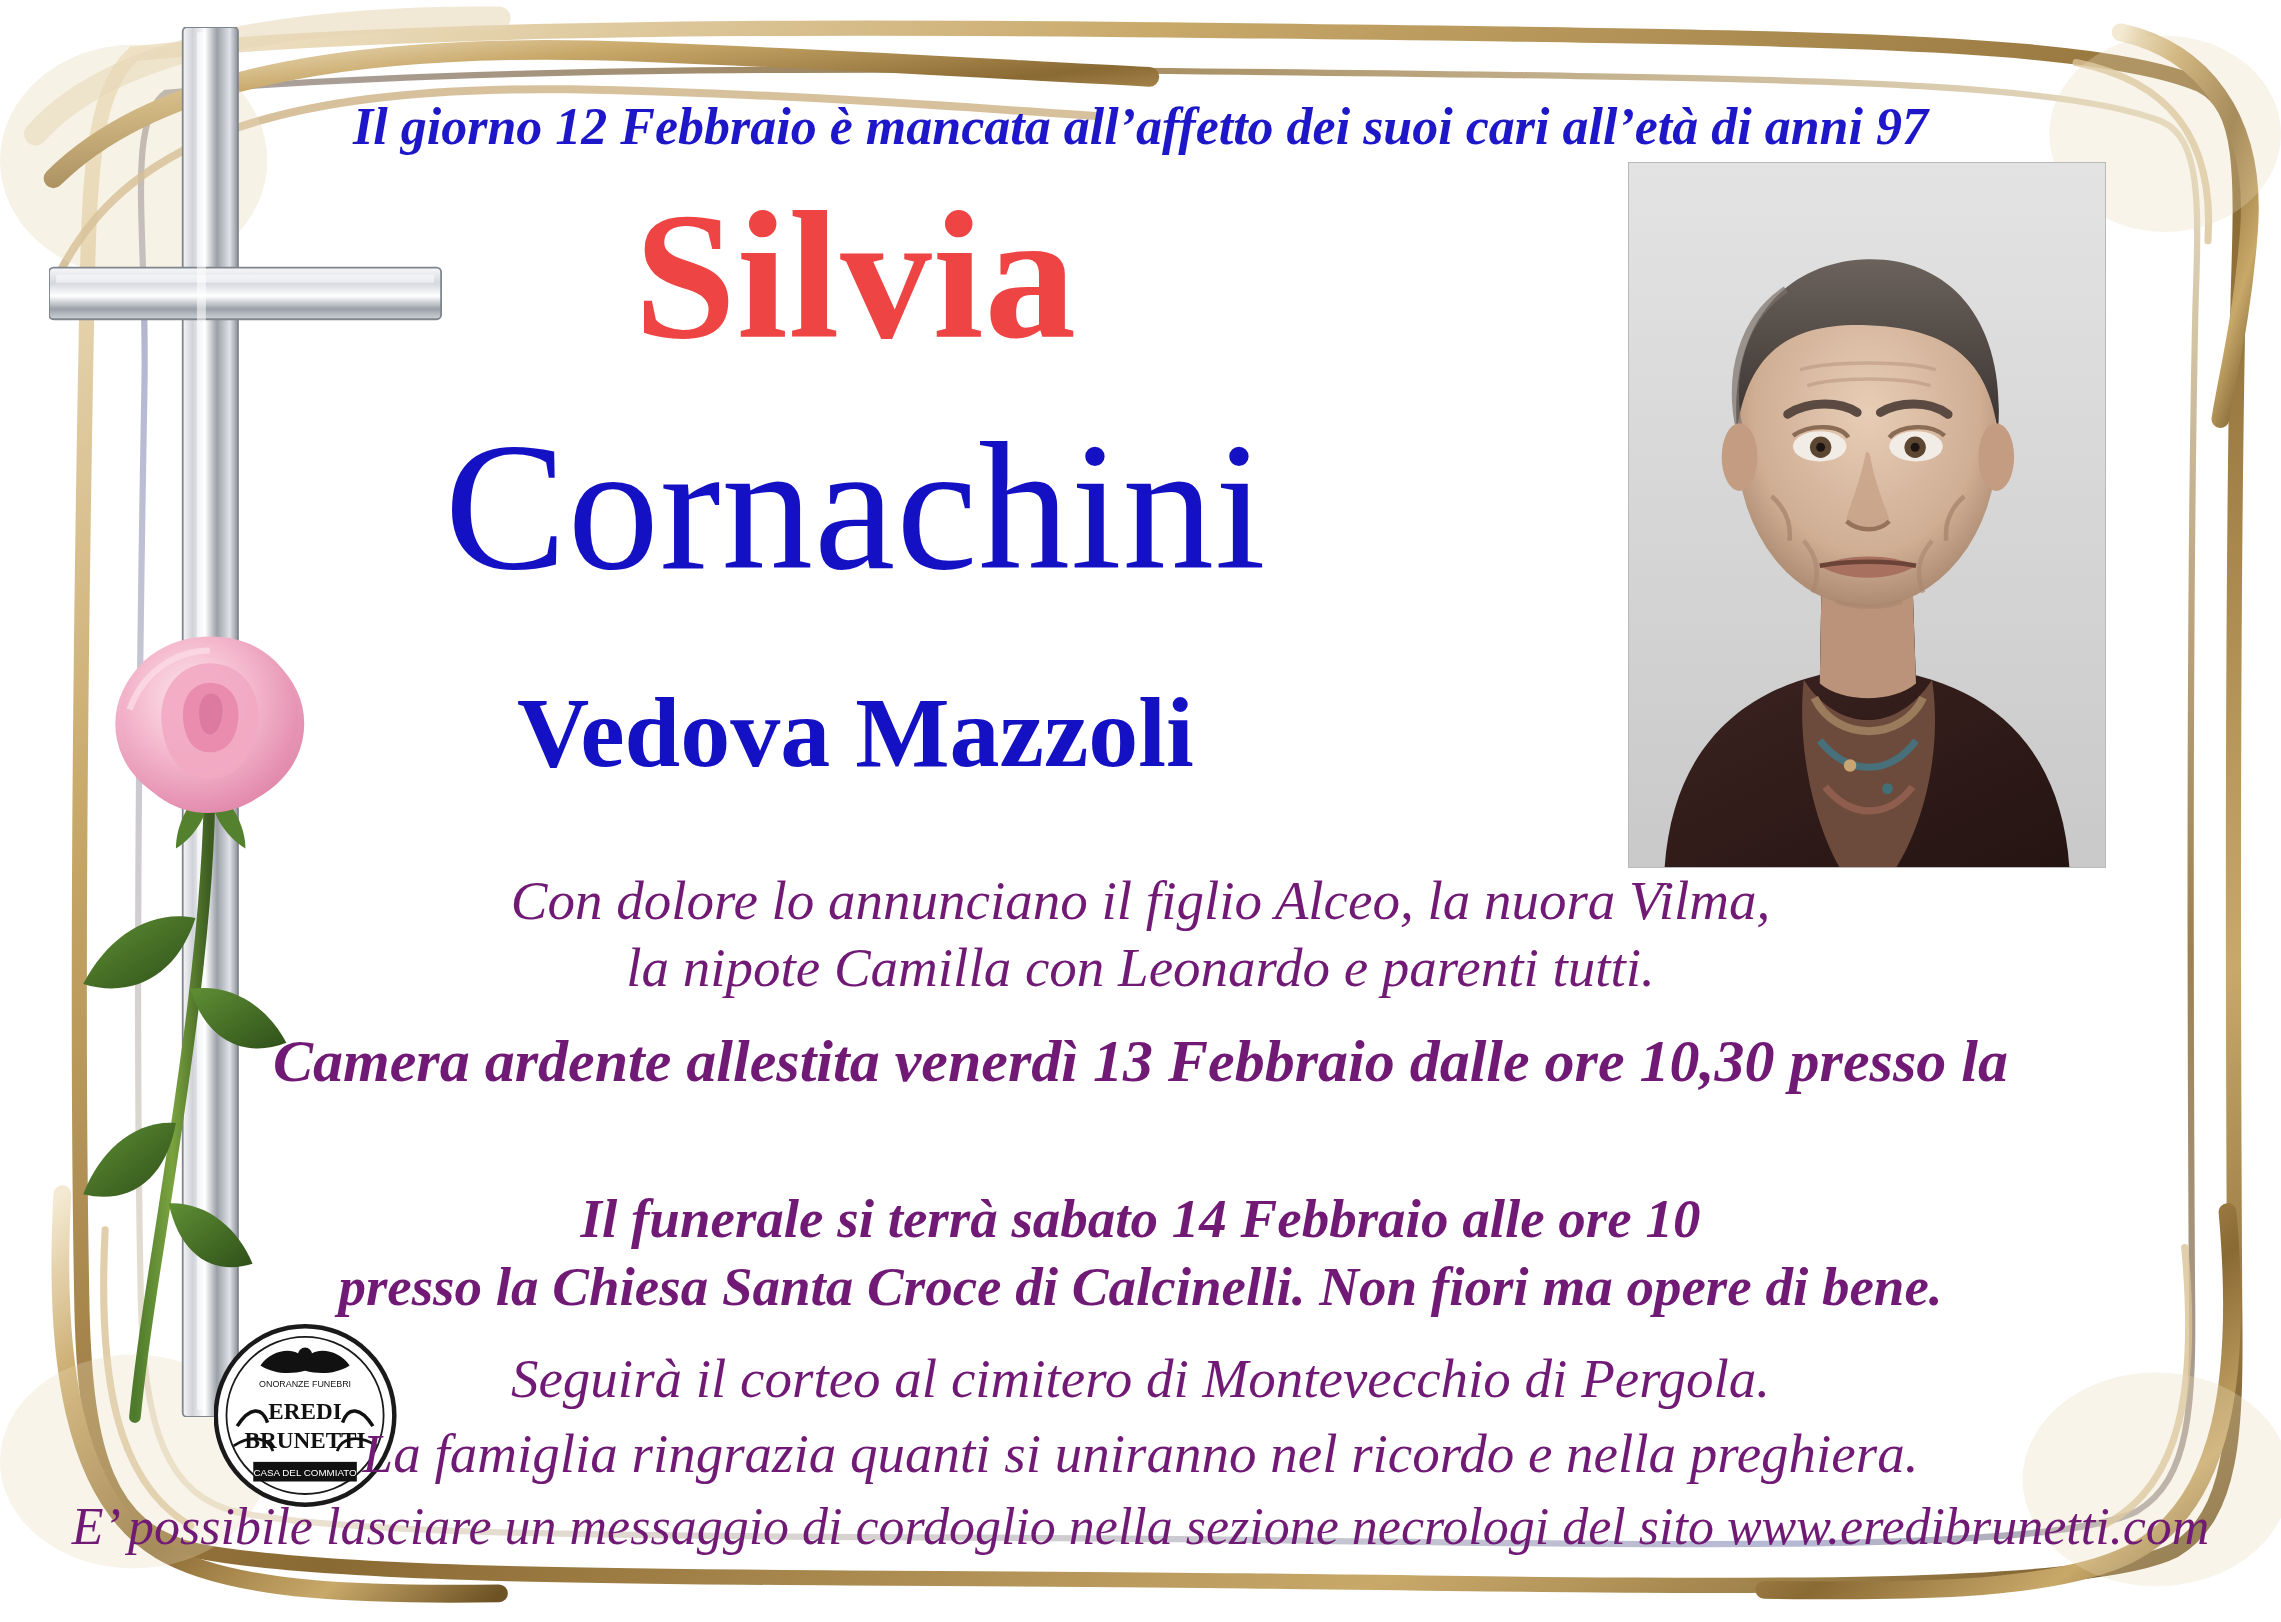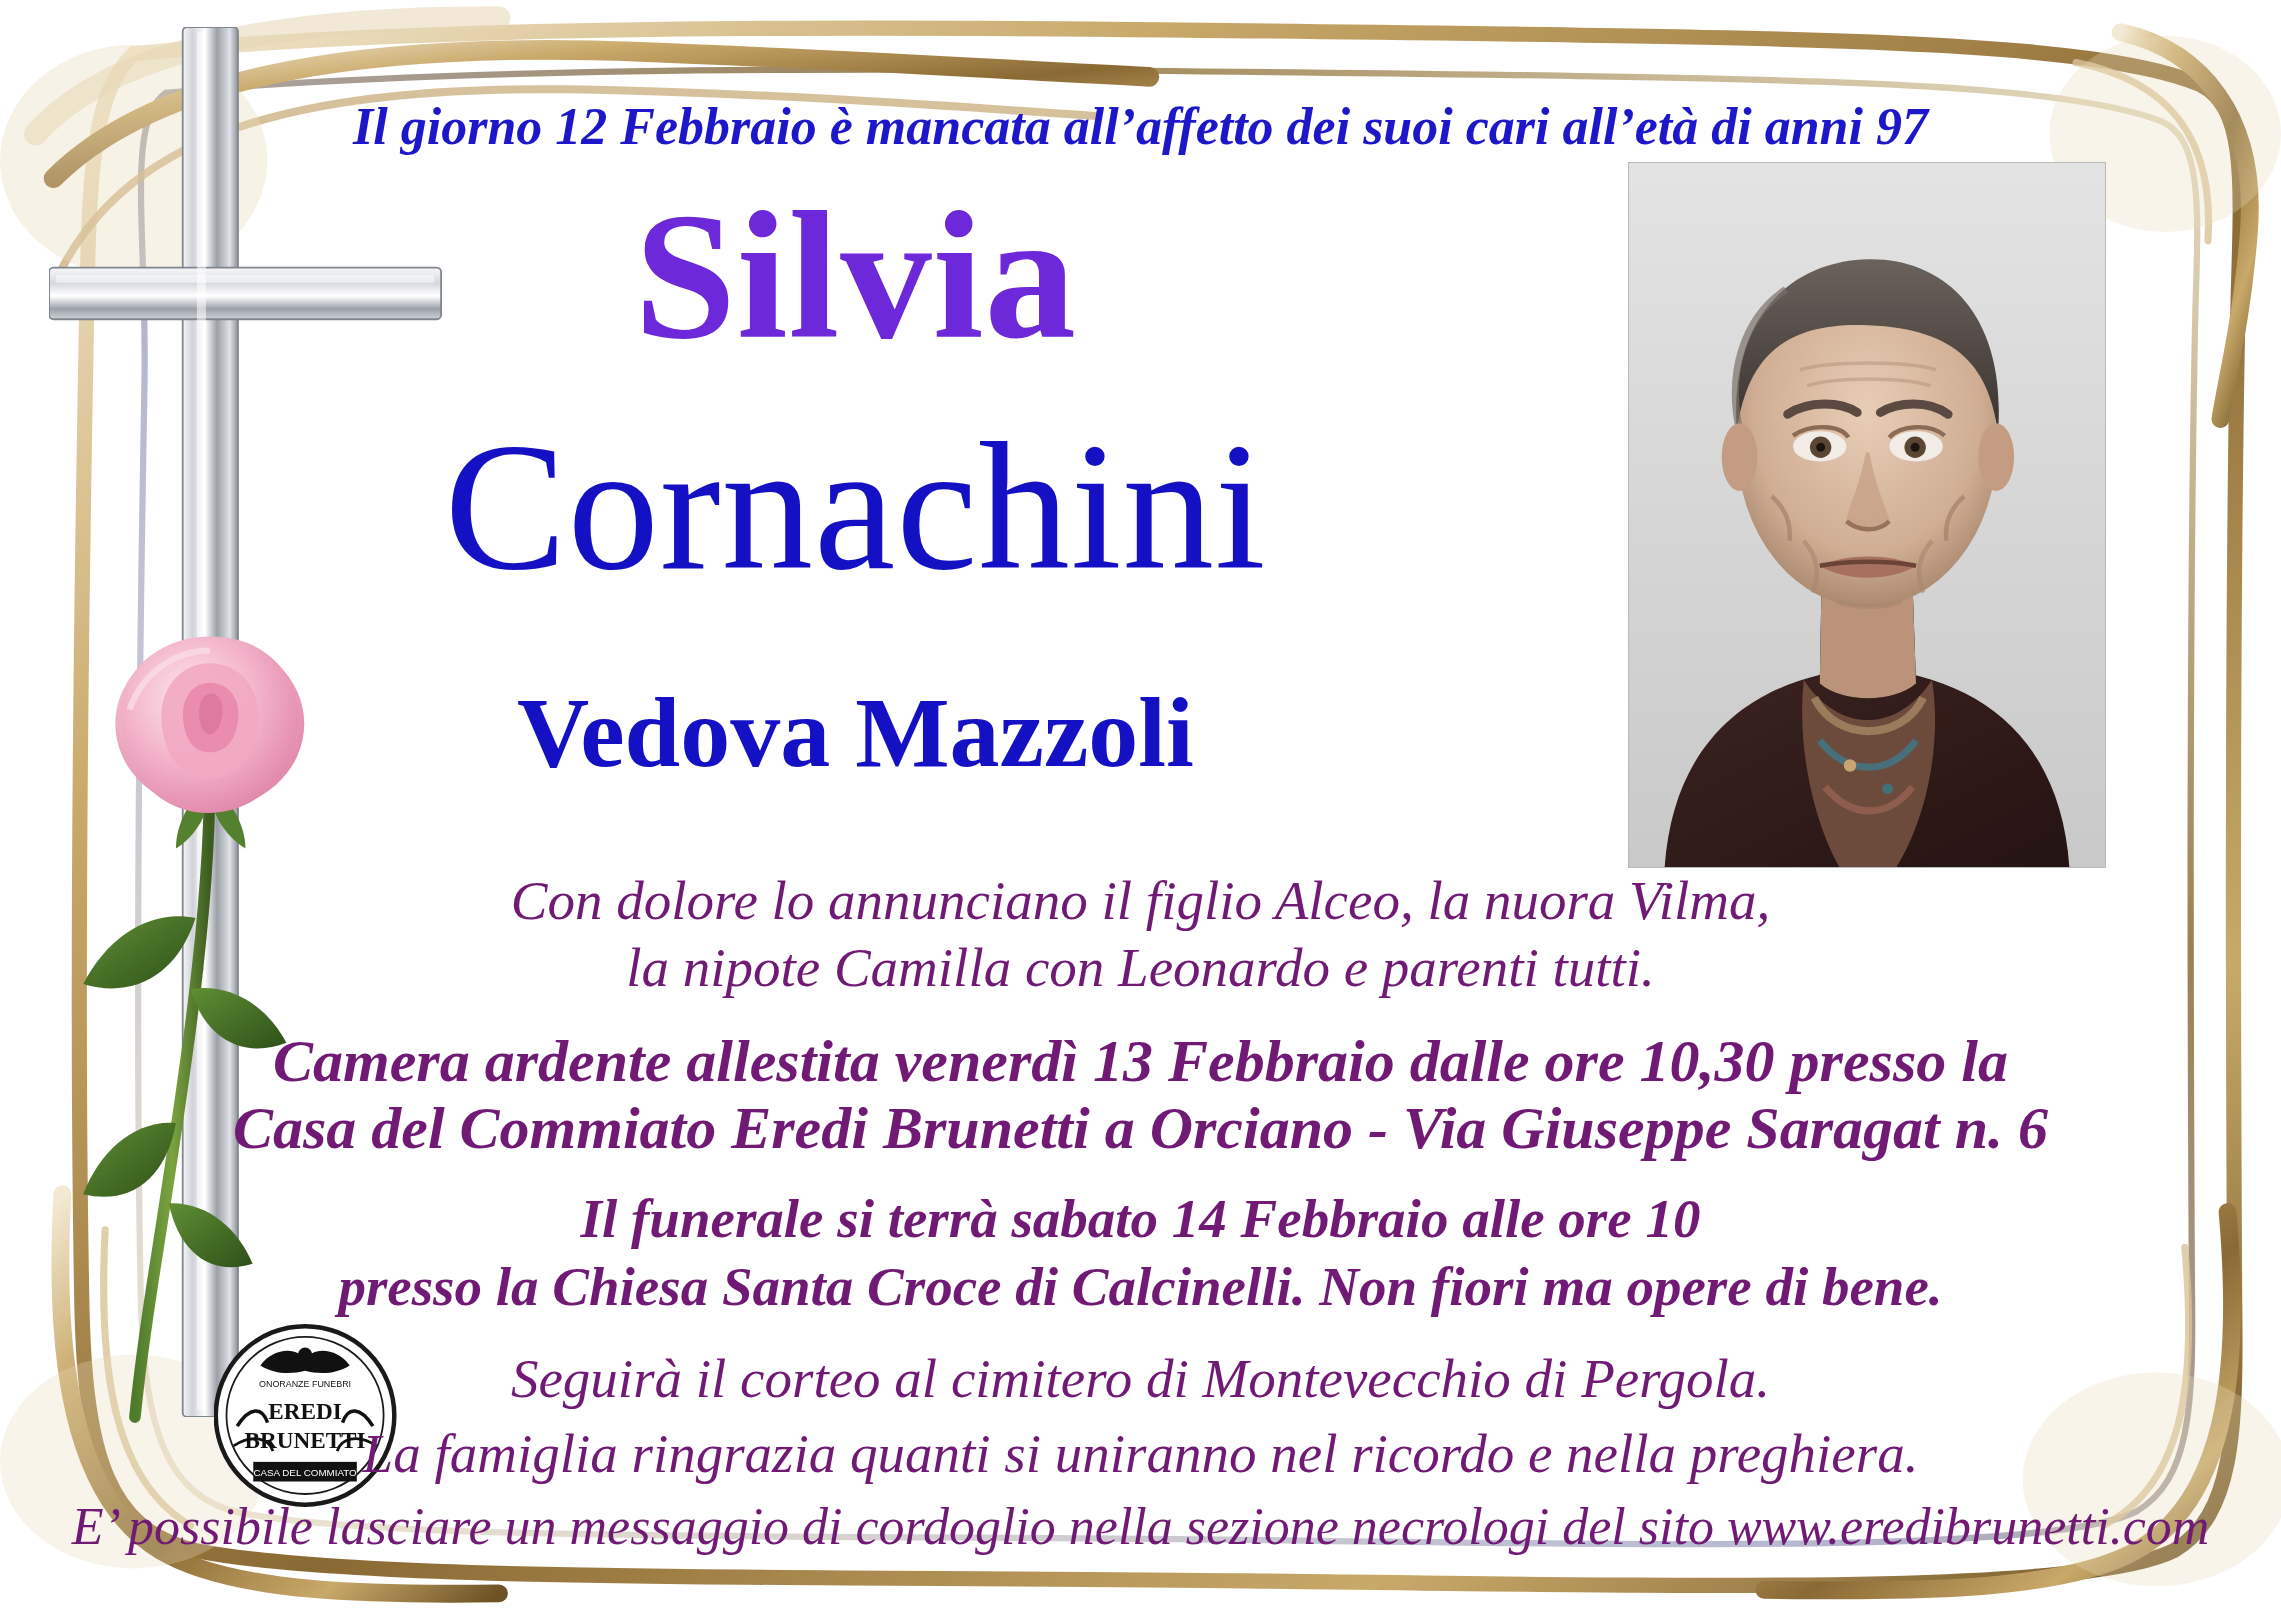--- a/index.html
+++ b/index.html
@@ -86,21 +86,21 @@
     font-style: italic;
     font-weight: 700;
     color: #1d17c9;
   }
 
   #name-first {
     left: 116px; width: 1479px; top: 174px;
     font-size: 183px;
     font-weight: 700;
     letter-spacing: 0.9px;
-    color: #6d28d9;
+    color: #ef4444;
   }
   #name-last {
     left: 116px; width: 1479px; top: 405px;
     font-size: 183px;
     font-weight: 400;
     letter-spacing: 0.9px;
     color: #1410c4;
   }
   #widow {
     left: 116px; width: 1479px; top: 677px;
@@ -351,21 +351,20 @@
   <div class="txt" id="name-first">Silvia</div>
 
   <div class="txt" id="name-last">Cornachini</div>
 
   <div class="txt" id="widow">Vedova Mazzoli</div>
 
   <div class="block" id="ann1">Con dolore lo annunciano il figlio Alceo, la nuora Vilma,</div>
   <div class="block" id="ann2">la nipote Camilla con Leonardo e parenti tutti.</div>
 
   <div class="block" id="cam1">Camera ardente allestita venerdì 13 Febbraio dalle ore 10,30 presso la</div>
-  <div class="block" id="cam2">Casa del Commiato Eredi Brunetti a Orciano - Via Giuseppe Saragat n. 6</div>
 
   <div class="block" id="fun1">Il funerale si terrà sabato 14 Febbraio alle ore 10</div>
   <div class="block" id="fun2">
     <span>presso la Chiesa Santa Croce di Calcinelli. </span><span class="bold-em">Non fiori ma opere di bene</span><span>.</span>
   </div>
 
   <div class="block" id="seg">Seguirà il corteo al cimitero di Montevecchio di Pergola.</div>
   <div class="block" id="fam">La famiglia ringrazia quanti si uniranno nel ricordo e nella preghiera.</div>
   <div class="block" id="site">E’ possibile lasciare un messaggio di cordoglio nella sezione necrologi del sito www.eredibrunetti.com</div>
 

